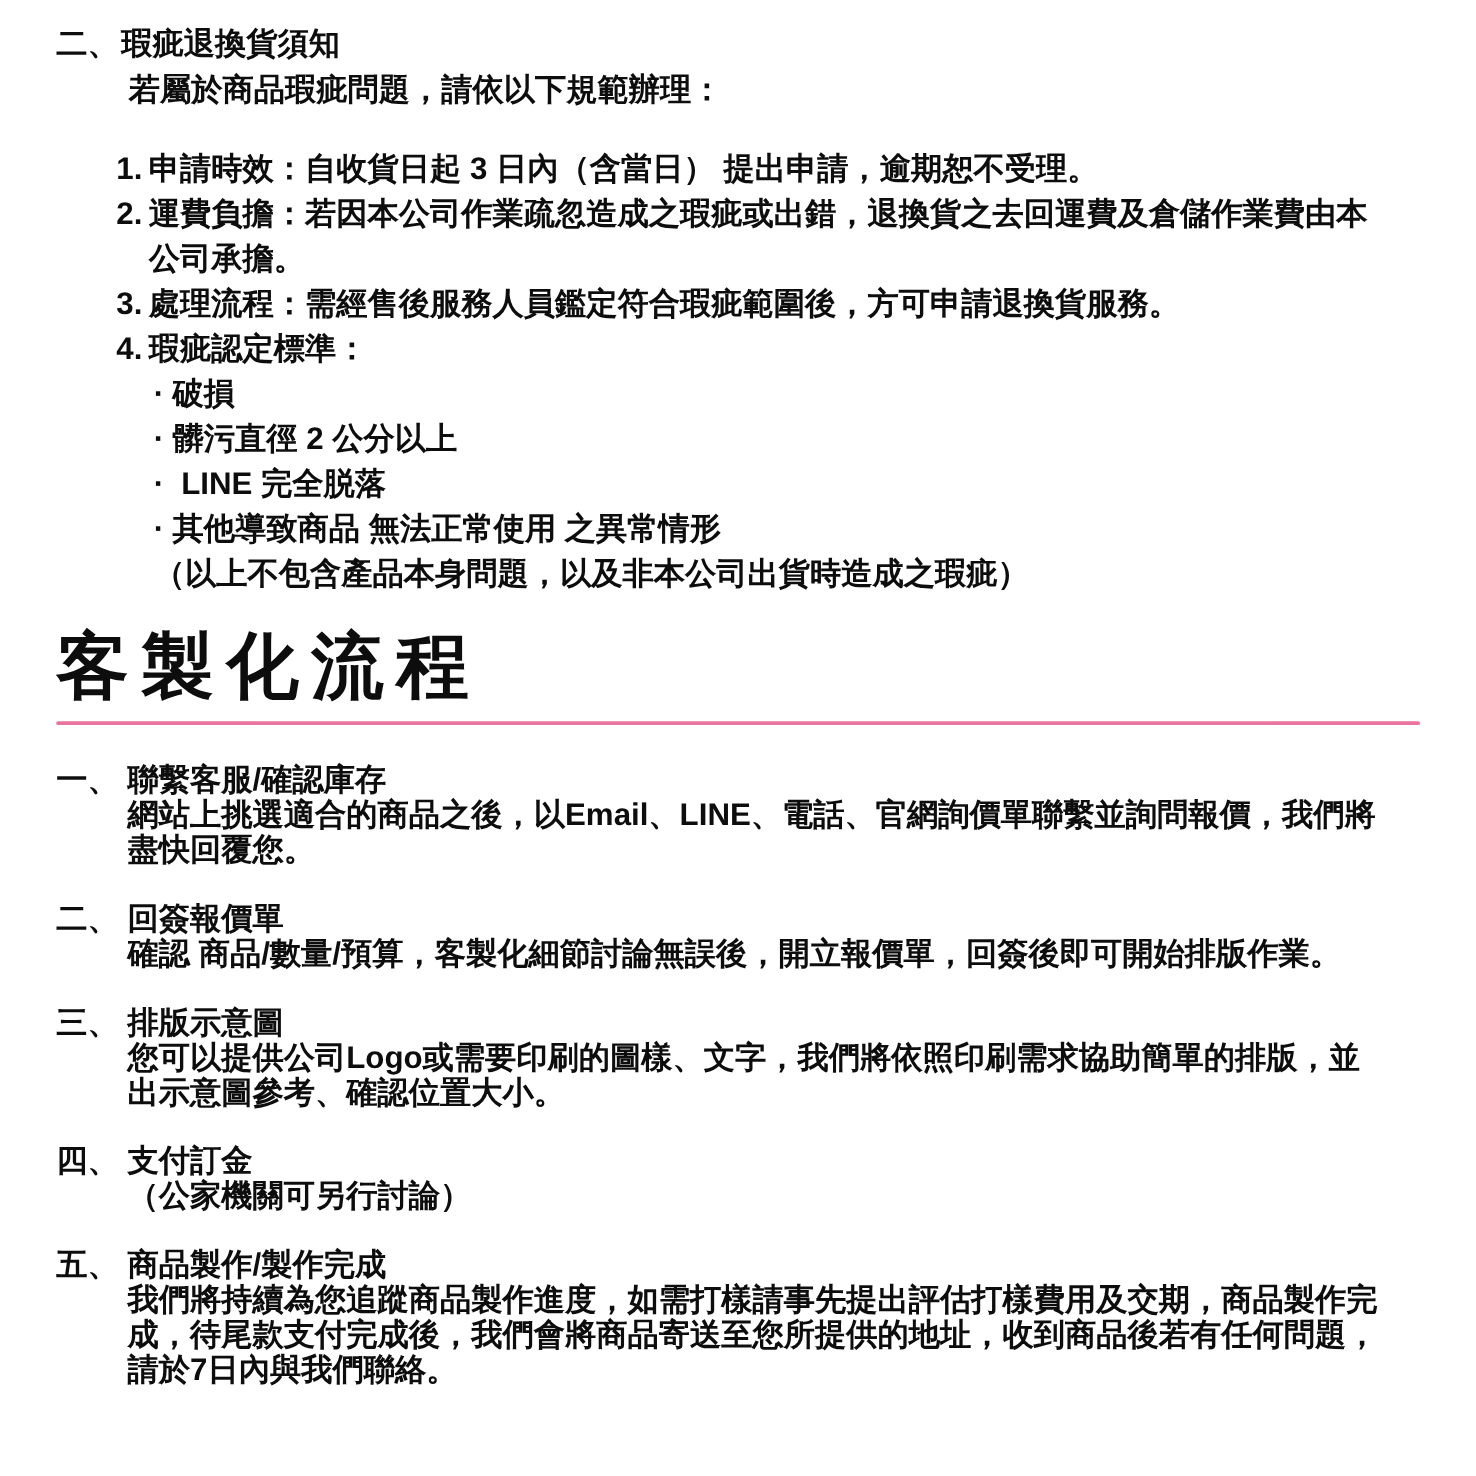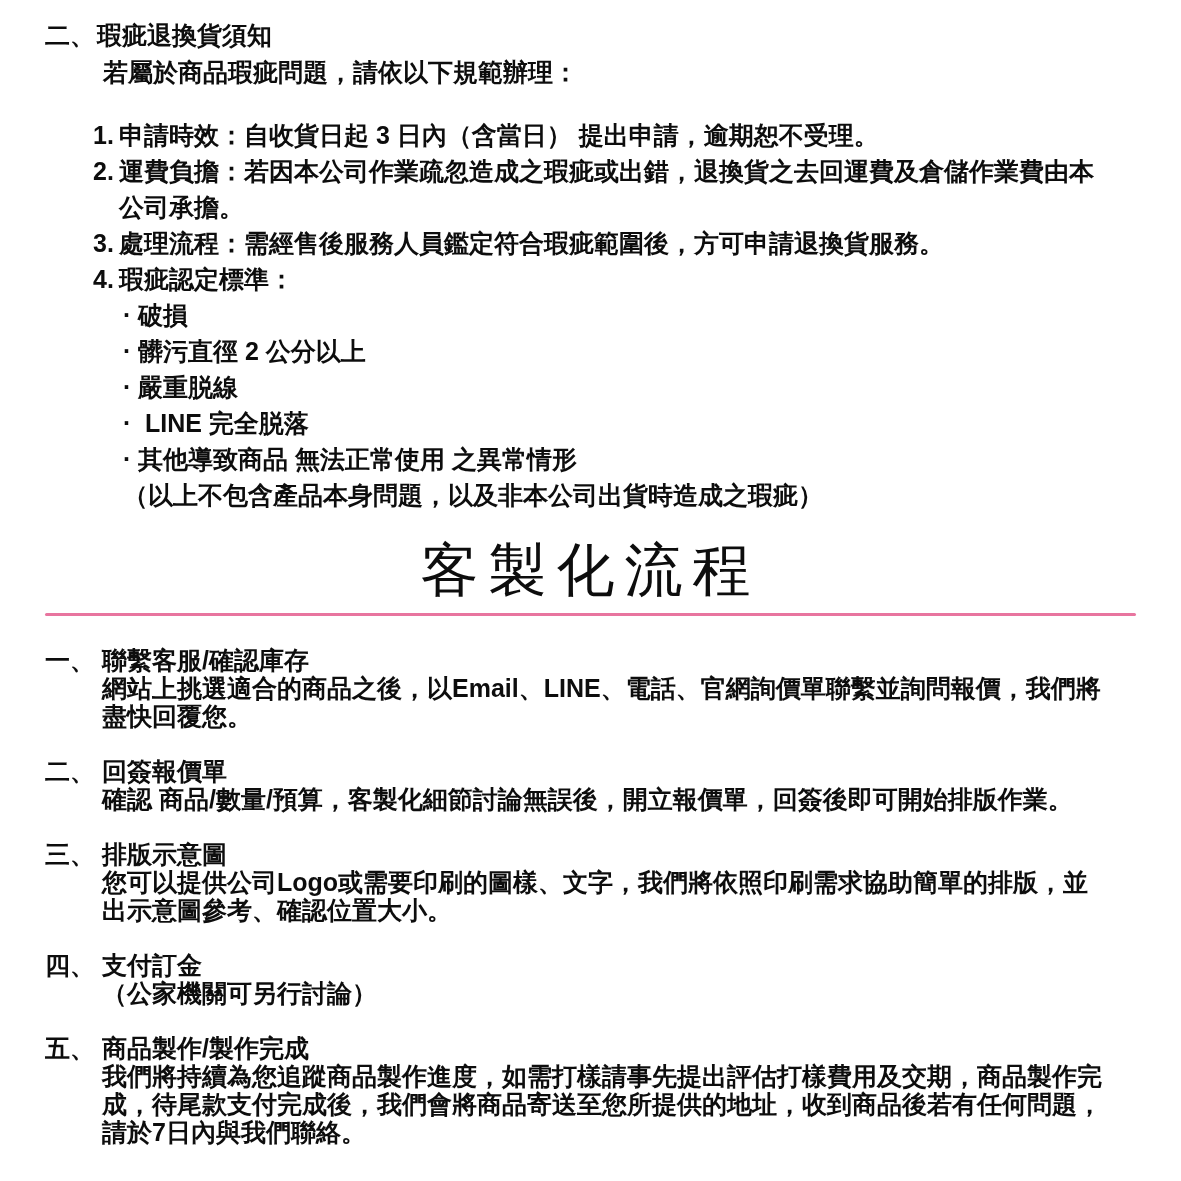--- a/index.html
+++ b/index.html
@@ -69,24 +69,23 @@
   .rp-note {
     padding-left: 4px;
     white-space: nowrap;
   }
 
   
   .main-heading {
     margin-top: 27px;
     font-size: 58px;
     line-height: 60px;
-    font-weight: 400;
+    font-weight: 700;
     letter-spacing: 10px;
     white-space: nowrap;
-    text-align: center;
   }
   .divider {
     margin-top: 13px;
     height: 3px;
     border-radius: 2px;
     background: #e8759f;
   }
   .steps {
     margin-top: 30px;
     font-size: 25px;
@@ -146,23 +145,20 @@
         <div class="rule-line">瑕疵認定標準：</div>
 
         <div>
           <div class="bullet-line">
             <span class="dot">·</span><span>破損</span>
           </div>
           <div class="bullet-line">
             <span class="dot">·</span><span>髒污直徑 2 公分以上</span>
           </div>
           <div class="bullet-line">
-            <span class="dot">·</span><span>嚴重脱線</span>
-          </div>
-          <div class="bullet-line">
             <span class="dot">·</span><span> LINE 完全脱落</span>
           </div>
           <div class="bullet-line">
             <span class="dot">·</span><span>其他導致商品 無法正常使用 之異常情形</span>
           </div>
         </div>
 
         <div class="rp-note">（以上不包含產品本身問題，以及非本公司出貨時造成之瑕疵）</div>
       </div>
 

